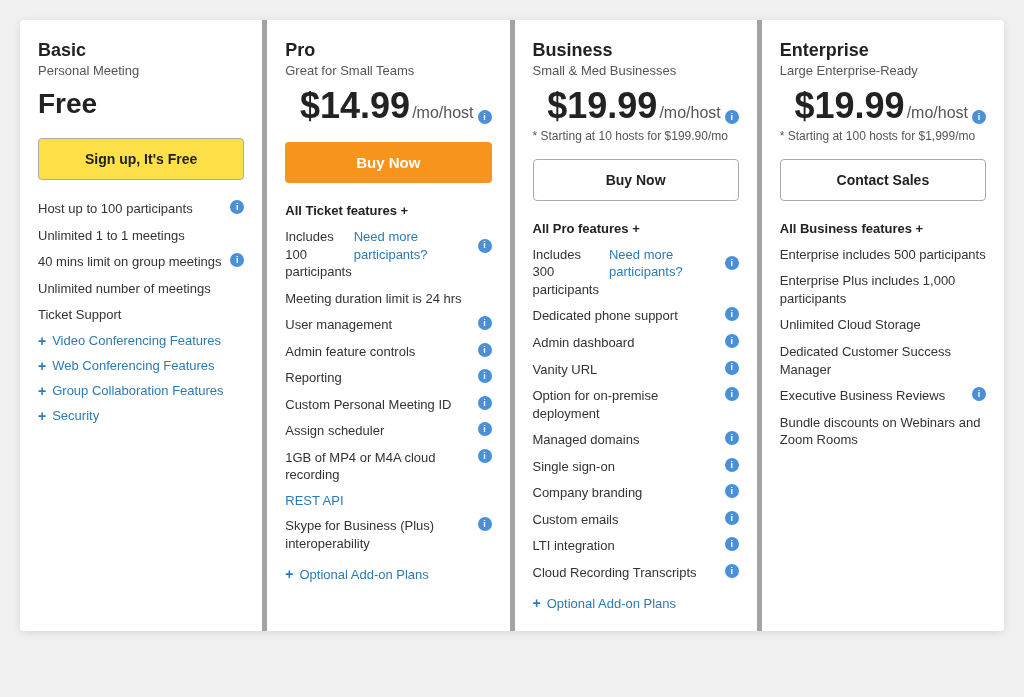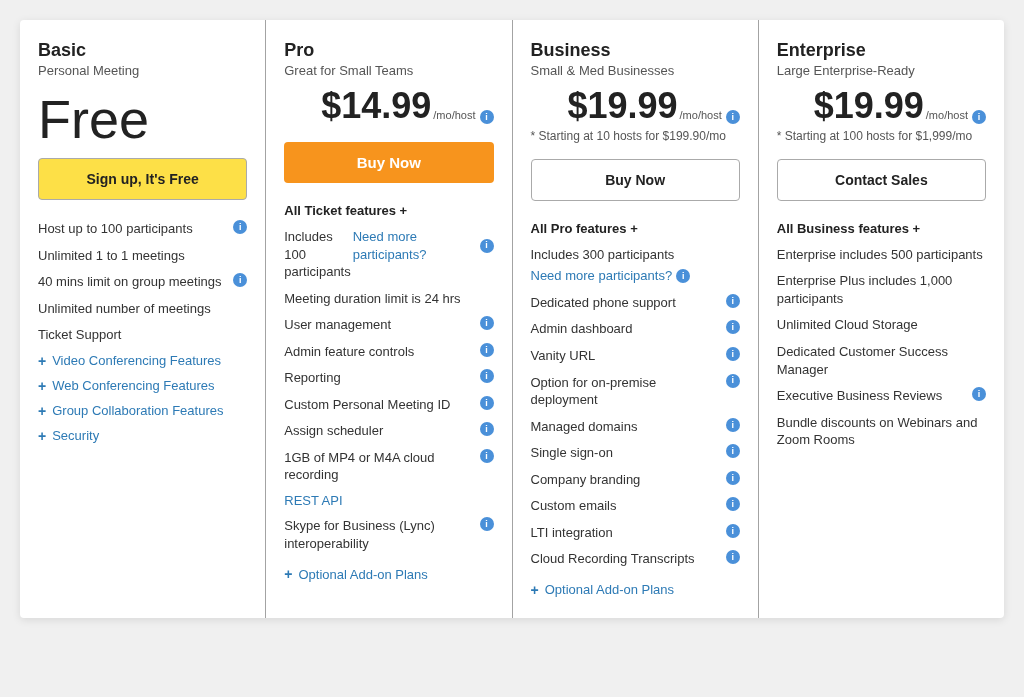--- a/index.html
+++ b/index.html
@@ -18,58 +18,58 @@
       background: white;
       border-radius: 4px;
       box-shadow: 0 2px 8px rgba(0,0,0,0.1);
       max-width: 1000px;
       width: 100%;
       overflow: hidden;
     }
     .plan-col {
       flex: 1;
       padding: 20px 18px;
-      border-right: 1px solid #a3a3a3;
+      border-right: 5px solid #a3a3a3;
       position: relative;
     }
     .plan-col:last-child {
       border-right: none;
     }
     .plan-name {
       font-size: 18px;
       font-weight: 700;
       color: #222;
       margin-bottom: 2px;
     }
     .plan-subtitle {
       font-size: 13px;
       color: #555;
       margin-bottom: 10px;
     }
     .plan-price-free {
-      font-size: 54px;
-      font-weight: 400;
-      color: #222;
-      margin-bottom: 8px;
+      font-size: 28px;
+      font-weight: 700;
+      color: #222;
+      margin-bottom: 18px;
     }
     .plan-price-row {
       display: flex;
       align-items: flex-end;
       margin-bottom: 4px;
       flex-wrap: wrap;
       justify-content: flex-end;
     }
     .price-dollar {
       font-size: 36px;
       font-weight: 700;
       color: #222;
       line-height: 1;
     }
     .price-per {
-      font-size: 11px;
+      font-size: 16px;
       color: #555;
       margin-left: 2px;
       line-height: 1.2;
       margin-bottom: 2px;
     }
     .info-icon {
       display: inline-flex;
       align-items: center;
       justify-content: center;
       width: 14px;
@@ -278,40 +278,40 @@
       <div class="feature-item">
         <span class="feature-item-text">Assign scheduler</span>
         <span class="info-icon">i</span>
       </div>
       <div class="feature-item">
         <span class="feature-item-text">1GB of MP4 or M4A cloud recording</span>
         <span class="info-icon">i</span>
       </div>
       <a class="rest-api-link" href="#">REST API</a>
       <div class="feature-item">
-        <span class="feature-item-text">Skype for Business (Lync) interoperability</span>
+        <span class="feature-item-text">Skype for Business (Plus) interoperability</span>
         <span class="info-icon">i</span>
       </div>
       <div class="addon-row">
         <span class="addon-plus">+</span>
         <span class="addon-text">Optional Add-on Plans</span>
       </div>
     </div>
     <div class="plan-col">
       <div class="plan-name">Business</div>
       <div class="plan-subtitle">Small &amp; Med Businesses</div>
       <div class="plan-price-row">
         <span class="price-dollar">$19.99</span>
         <span class="price-per">/mo/host</span>
         <span class="info-icon">i</span>
       </div>
       <div class="price-note">* Starting at 10 hosts for $199.90/mo</div>
       <button class="btn-buy-business">Buy Now</button>
       <div class="features-header">All Pro features +</div>
-      <div class="feature-item" style="flex-direction: column; gap: 4px;">
+      <div class="feature-item" style="flex-direction: row; gap: 10px;">
         <span class="feature-item-text">Includes 300 participants</span>
         <div style="display: flex; align-items: center;">
           <a class="feature-link" href="#">Need more participants?</a>
           <span class="info-icon">i</span>
         </div>
       </div>
       <div class="feature-item">
         <span class="feature-item-text">Dedicated phone support</span>
         <span class="info-icon">i</span>
       </div>

